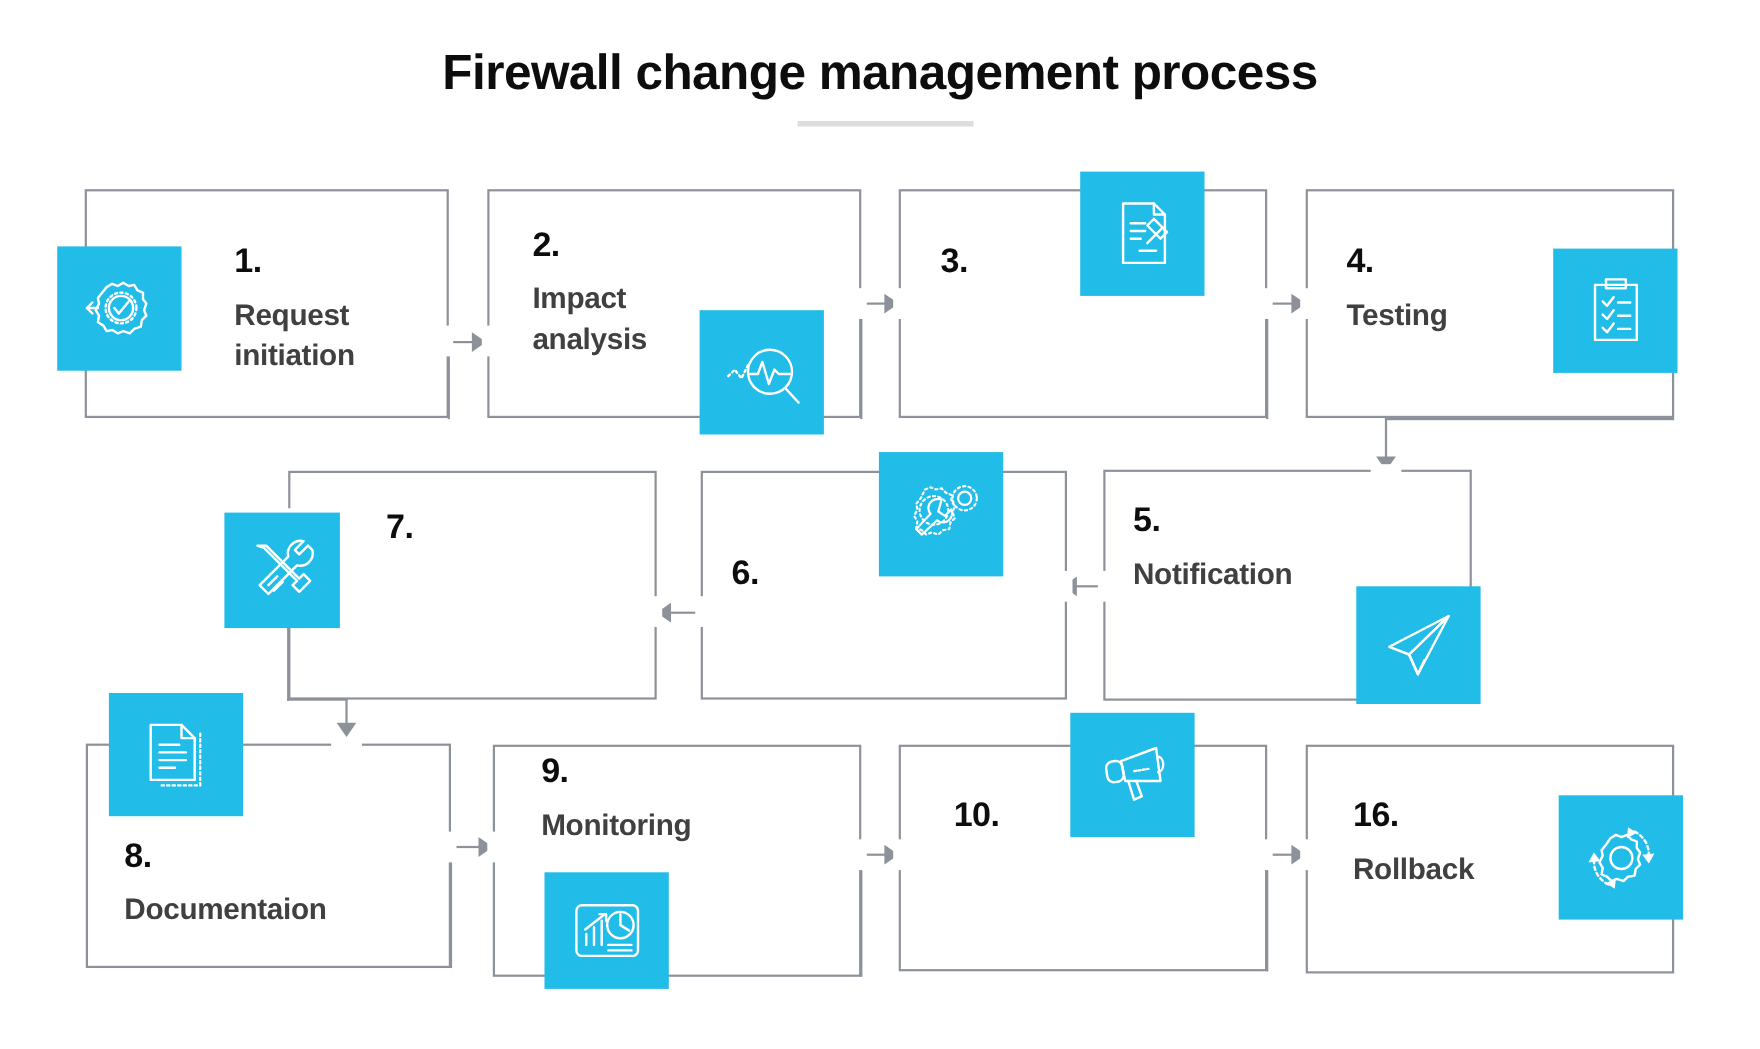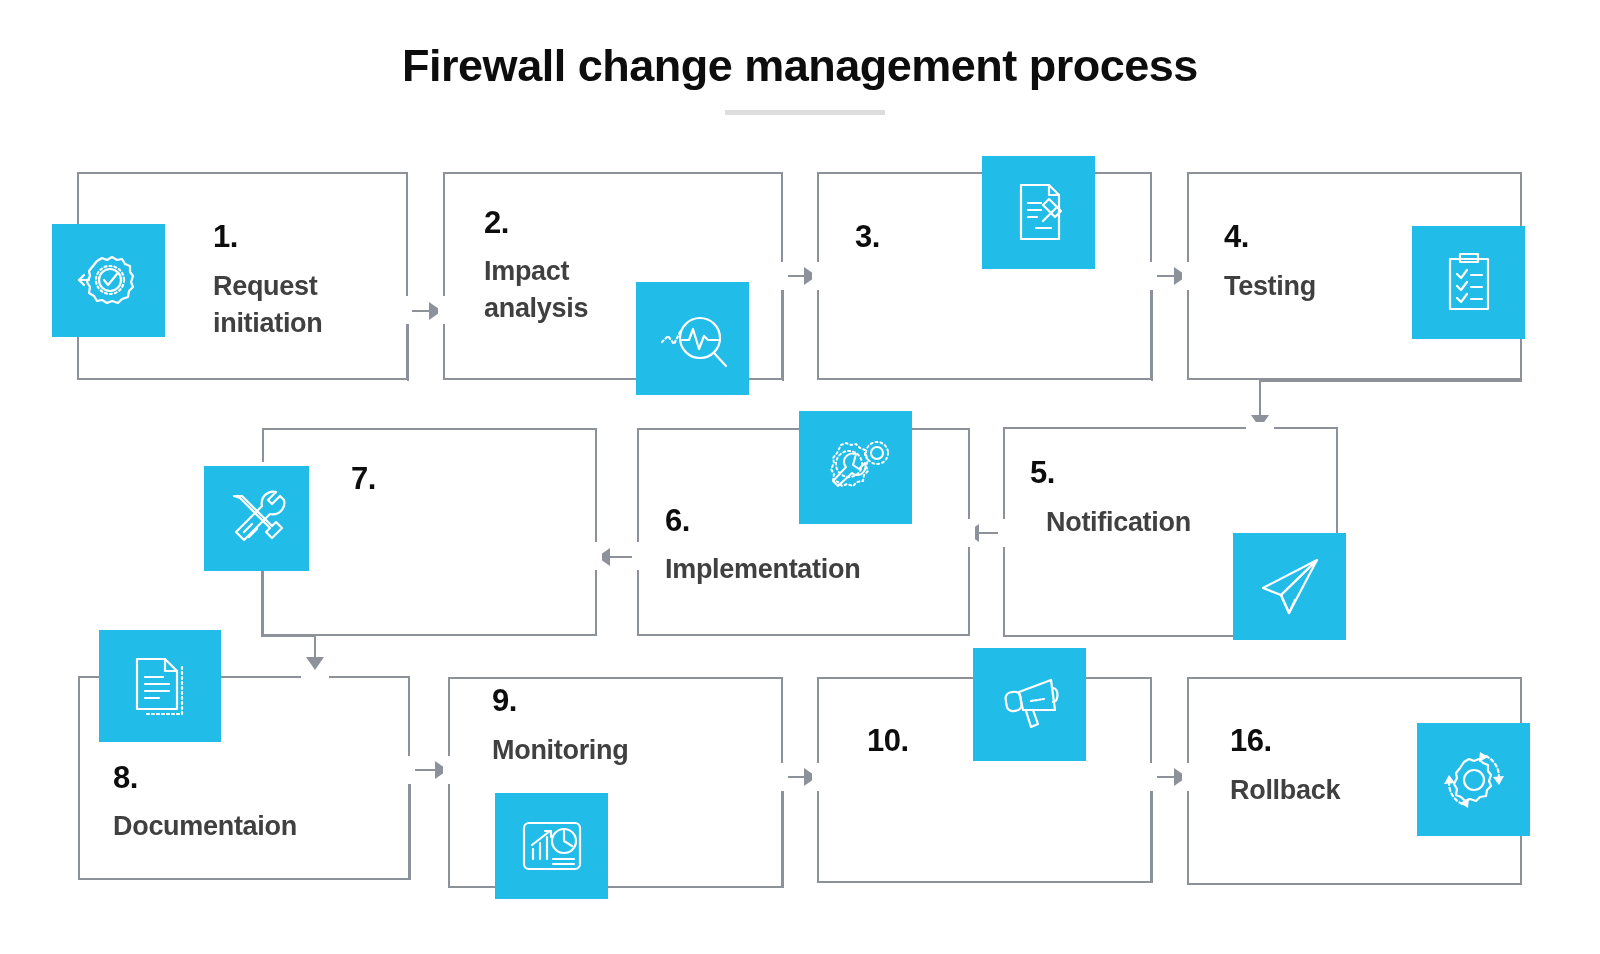--- a/index.html
+++ b/index.html
@@ -245,38 +245,37 @@
         <path d="M22 48 L30 40"></path>
         <path d="M27 53 L35 45"></path>
       </g>
     </svg>
   </div>
 
   <div class="step-box" style="left:637px; top:428px; width:333px; height:208px;"></div>
   <div class="gap" style="left:632px; top:542px; width:10px; height:28px;"></div>
   <div class="gap" style="left:965px; top:519px; width:10px; height:28px;"></div>
   <div class="step-num" style="left:665px; top:503px;">6.</div>
-  <div class="step-label" style="left:665px; top:551px;">Implementation</div>
   <div class="icon-tile" style="left:799px; top:411px; width:113px; height:113px;">
     <svg width="74" height="74" viewBox="0 0 74 74">
       <g fill="none" stroke="#ffffff" stroke-width="2" stroke-linecap="round" stroke-linejoin="round">
         <path d="M22 14 L27 12 L32 14 L37 13 L41 17 L46 19 L46 25 L49 29 L47 35 L49 40 L45 44 L44 50 L38 51 L34 55 L28 53 L23 55 L19 51 L14 49 L15 43 L12 38 L15 32 L14 27 L18 22 Z" stroke-dasharray="2 3"></path>
         <circle cx="30" cy="33" r="13" stroke-dasharray="2 3"></circle>
         <path d="M37 23 C31 21 25 25 25 31 C25 33 26 35 27 36 L14 50 L19 55 L33 42 C34 43 36 44 38 44 C44 44 48 38 46 32 L40 38 L34 34 Z"></path>
         <circle cx="58" cy="22" r="11" stroke-dasharray="2 3"></circle>
         <circle cx="58" cy="22" r="6"></circle>
       </g>
     </svg>
   </div>
 
   <div class="step-box" style="left:1003px; top:427px; width:335px; height:210px;"></div>
   <div class="gap" style="left:998px; top:519px; width:10px; height:28px;"></div>
   <div class="gap" style="left:1246px; top:422px; width:28px; height:10px;"></div>
   <div class="step-num" style="left:1030px; top:455px;">5.</div>
-  <div class="step-label" style="left:1030px; top:504px;margin-left:16px;">Notification</div>
+  <div class="step-label" style="left:1030px; top:504px;">Notification</div>
   <div class="icon-tile" style="left:1233px; top:533px; width:113px; height:107px;">
     <svg width="70" height="70" viewBox="0 0 70 70">
       <g fill="none" stroke="#ffffff" stroke-width="2.2" stroke-linecap="round" stroke-linejoin="round">
         <path d="M62 8 L8 36 L26 43 Z"></path>
         <path d="M62 8 L26 43 L34 61 Z"></path>
         <path d="M26 43 L34 61 L40 48"></path>
       </g>
     </svg>
   </div>
 

